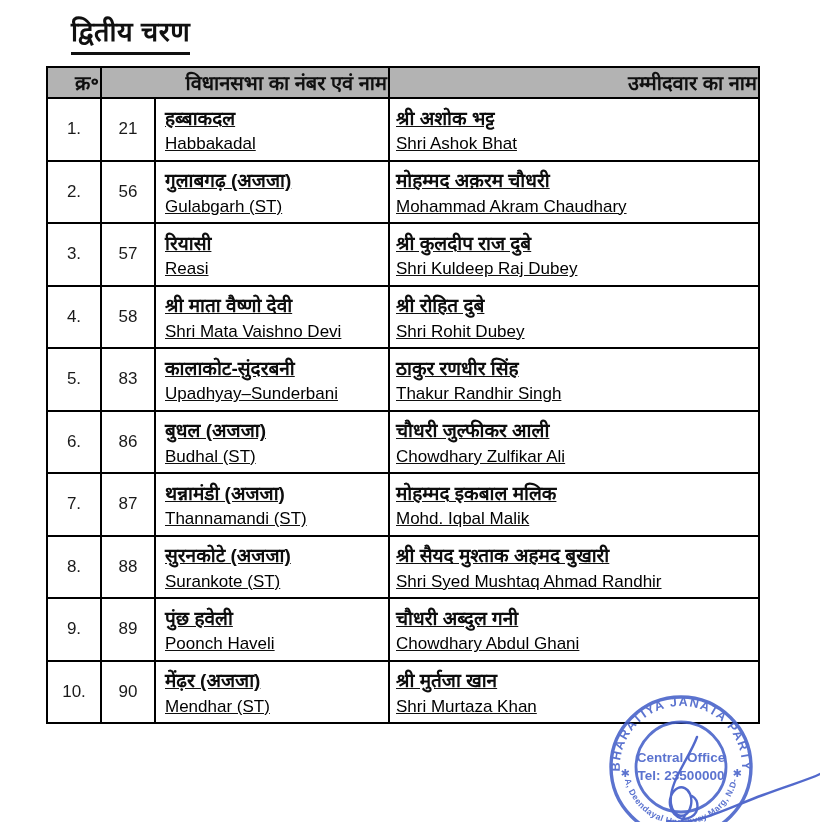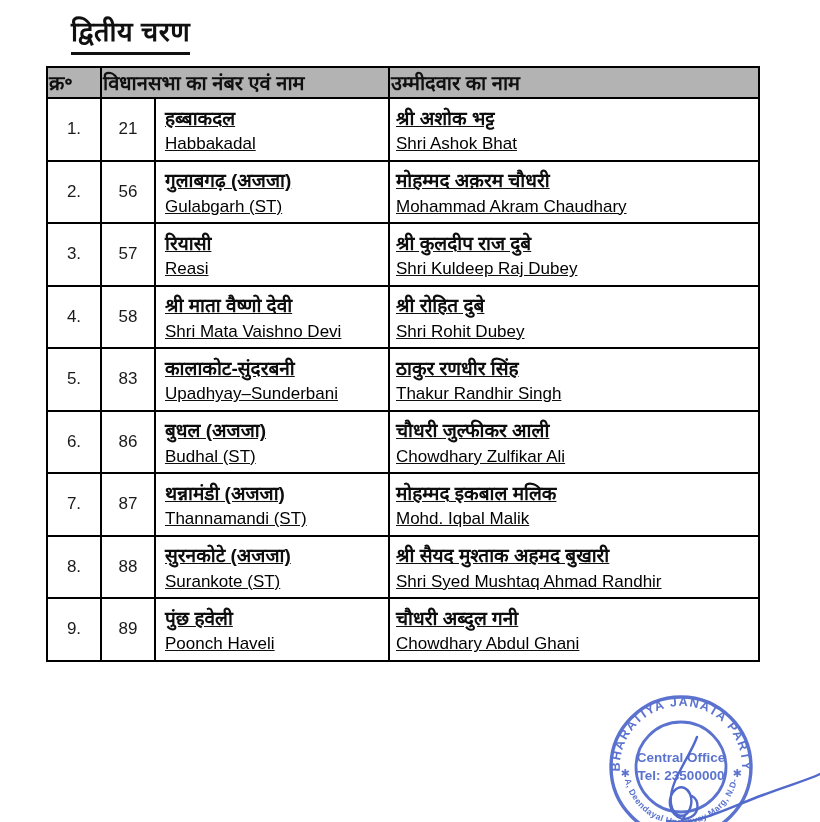--- a/index.html
+++ b/index.html
@@ -33,21 +33,21 @@
   }
   .roster th, .roster td {
     border: 2px solid #000;
     overflow: hidden;
   }
   .roster thead th {
     background: #b3b3b3;
     height: 29px;
     font-size: 20px;
     font-weight: bold;
-    text-align: left;
+    text-align: right;
     color: #101010;
   }
   .roster tbody tr { height: 62.5px; }
   .col-sno  { width: 54px; }
   .col-num  { width: 54px; }
   .col-name { width: 234px; }
   .col-cand { width: 370px; }
 
   td.c-sno, td.c-num {
     text-align: center;
@@ -202,20 +202,32 @@
     <tr>
       <td class="c-sno">9.</td>
       <td class="c-num">89</td>
       <td class="c-pair">
         <div class="hi-line">पुंछ हवेली</div>
         <div class="en-line">Poonch Haveli</div>
       </td>
       <td class="c-pair c-cand">
         <div class="hi-line">चौधरी अब्दुल गनी</div>
         <div class="en-line">Chowdhary Abdul Ghani</div>
+      </td>
+    </tr>
+    <tr>
+      <td class="c-sno">10.</td>
+      <td class="c-num">90</td>
+      <td class="c-pair">
+        <div class="hi-line">मेंढ़र (अजजा)</div>
+        <div class="en-line">Mendhar (ST)</div>
+      </td>
+      <td class="c-pair c-cand">
+        <div class="hi-line">श्री मुर्तजा खान</div>
+        <div class="en-line">Shri Murtaza Khan</div>
       </td>
     </tr>
   </tbody>
 </table>
 
 <div class="stamp-wrap">
   <svg width="226" height="170" viewBox="-85 -85 226 170" xmlns="http://www.w3.org/2000/svg">
     <g stroke="#4560c9" fill="none">
       <circle cx="0" cy="0" r="70" stroke-width="3.4"></circle>
       <circle cx="0" cy="0" r="45" stroke-width="2.8"></circle>

